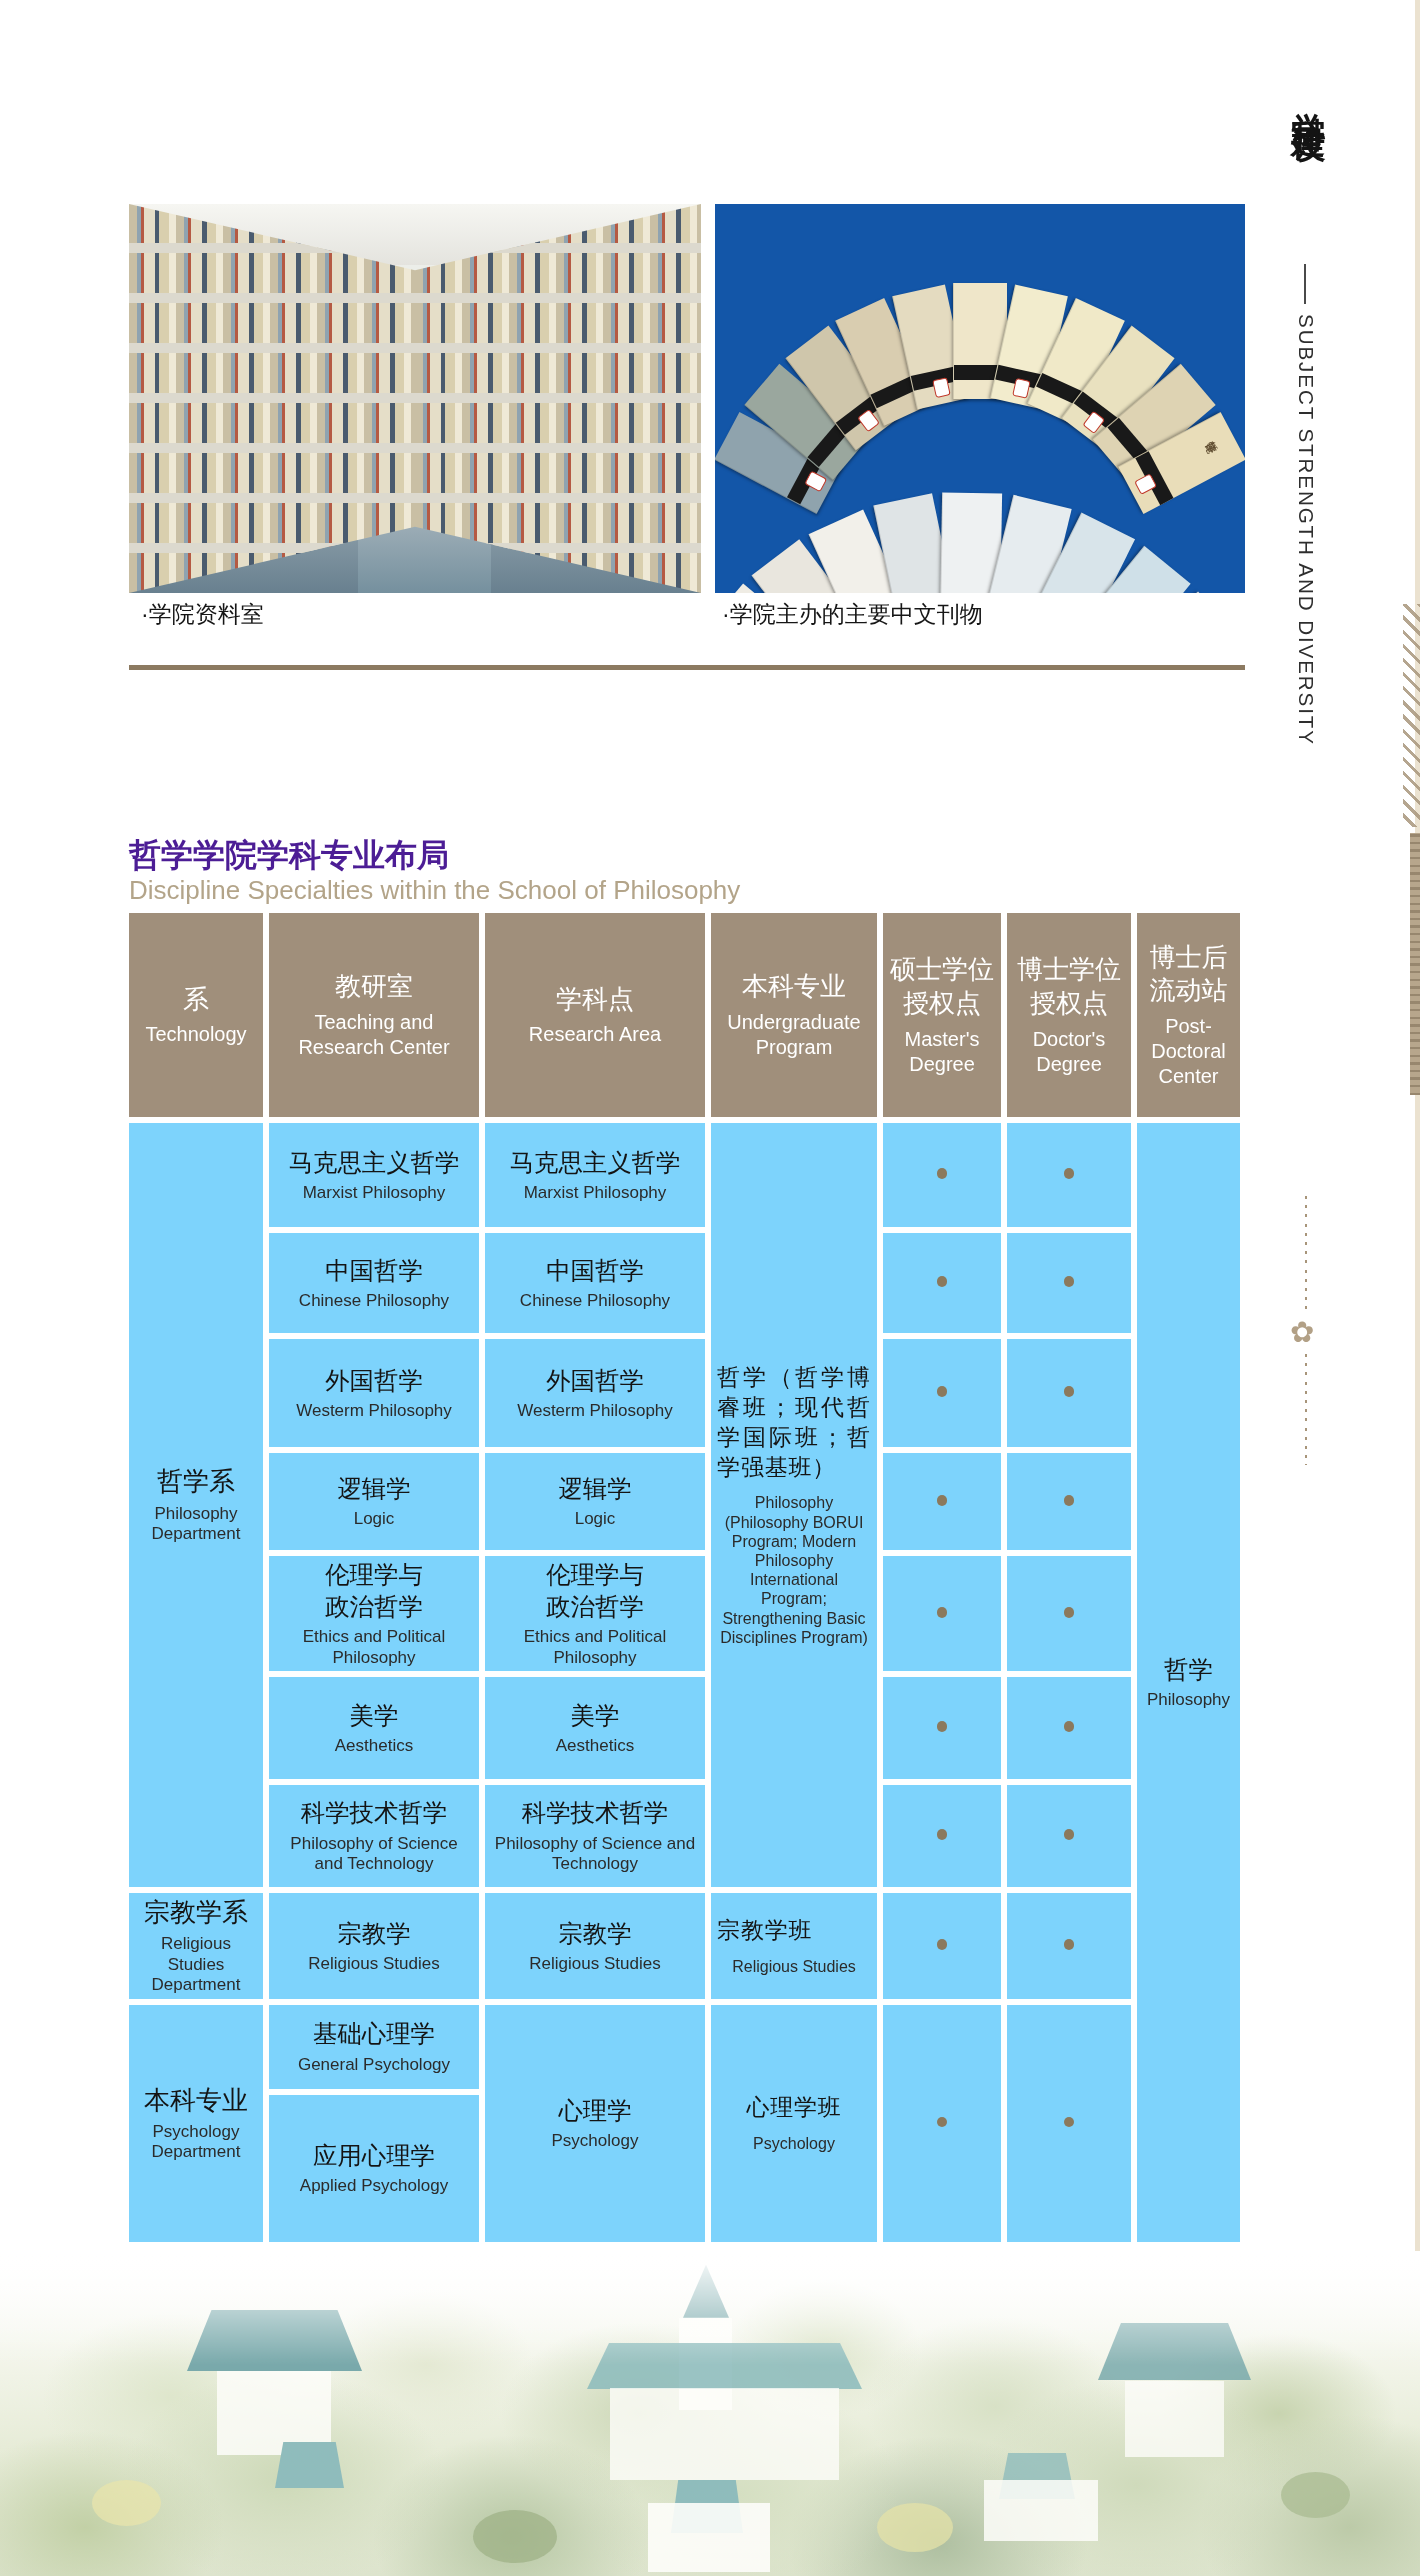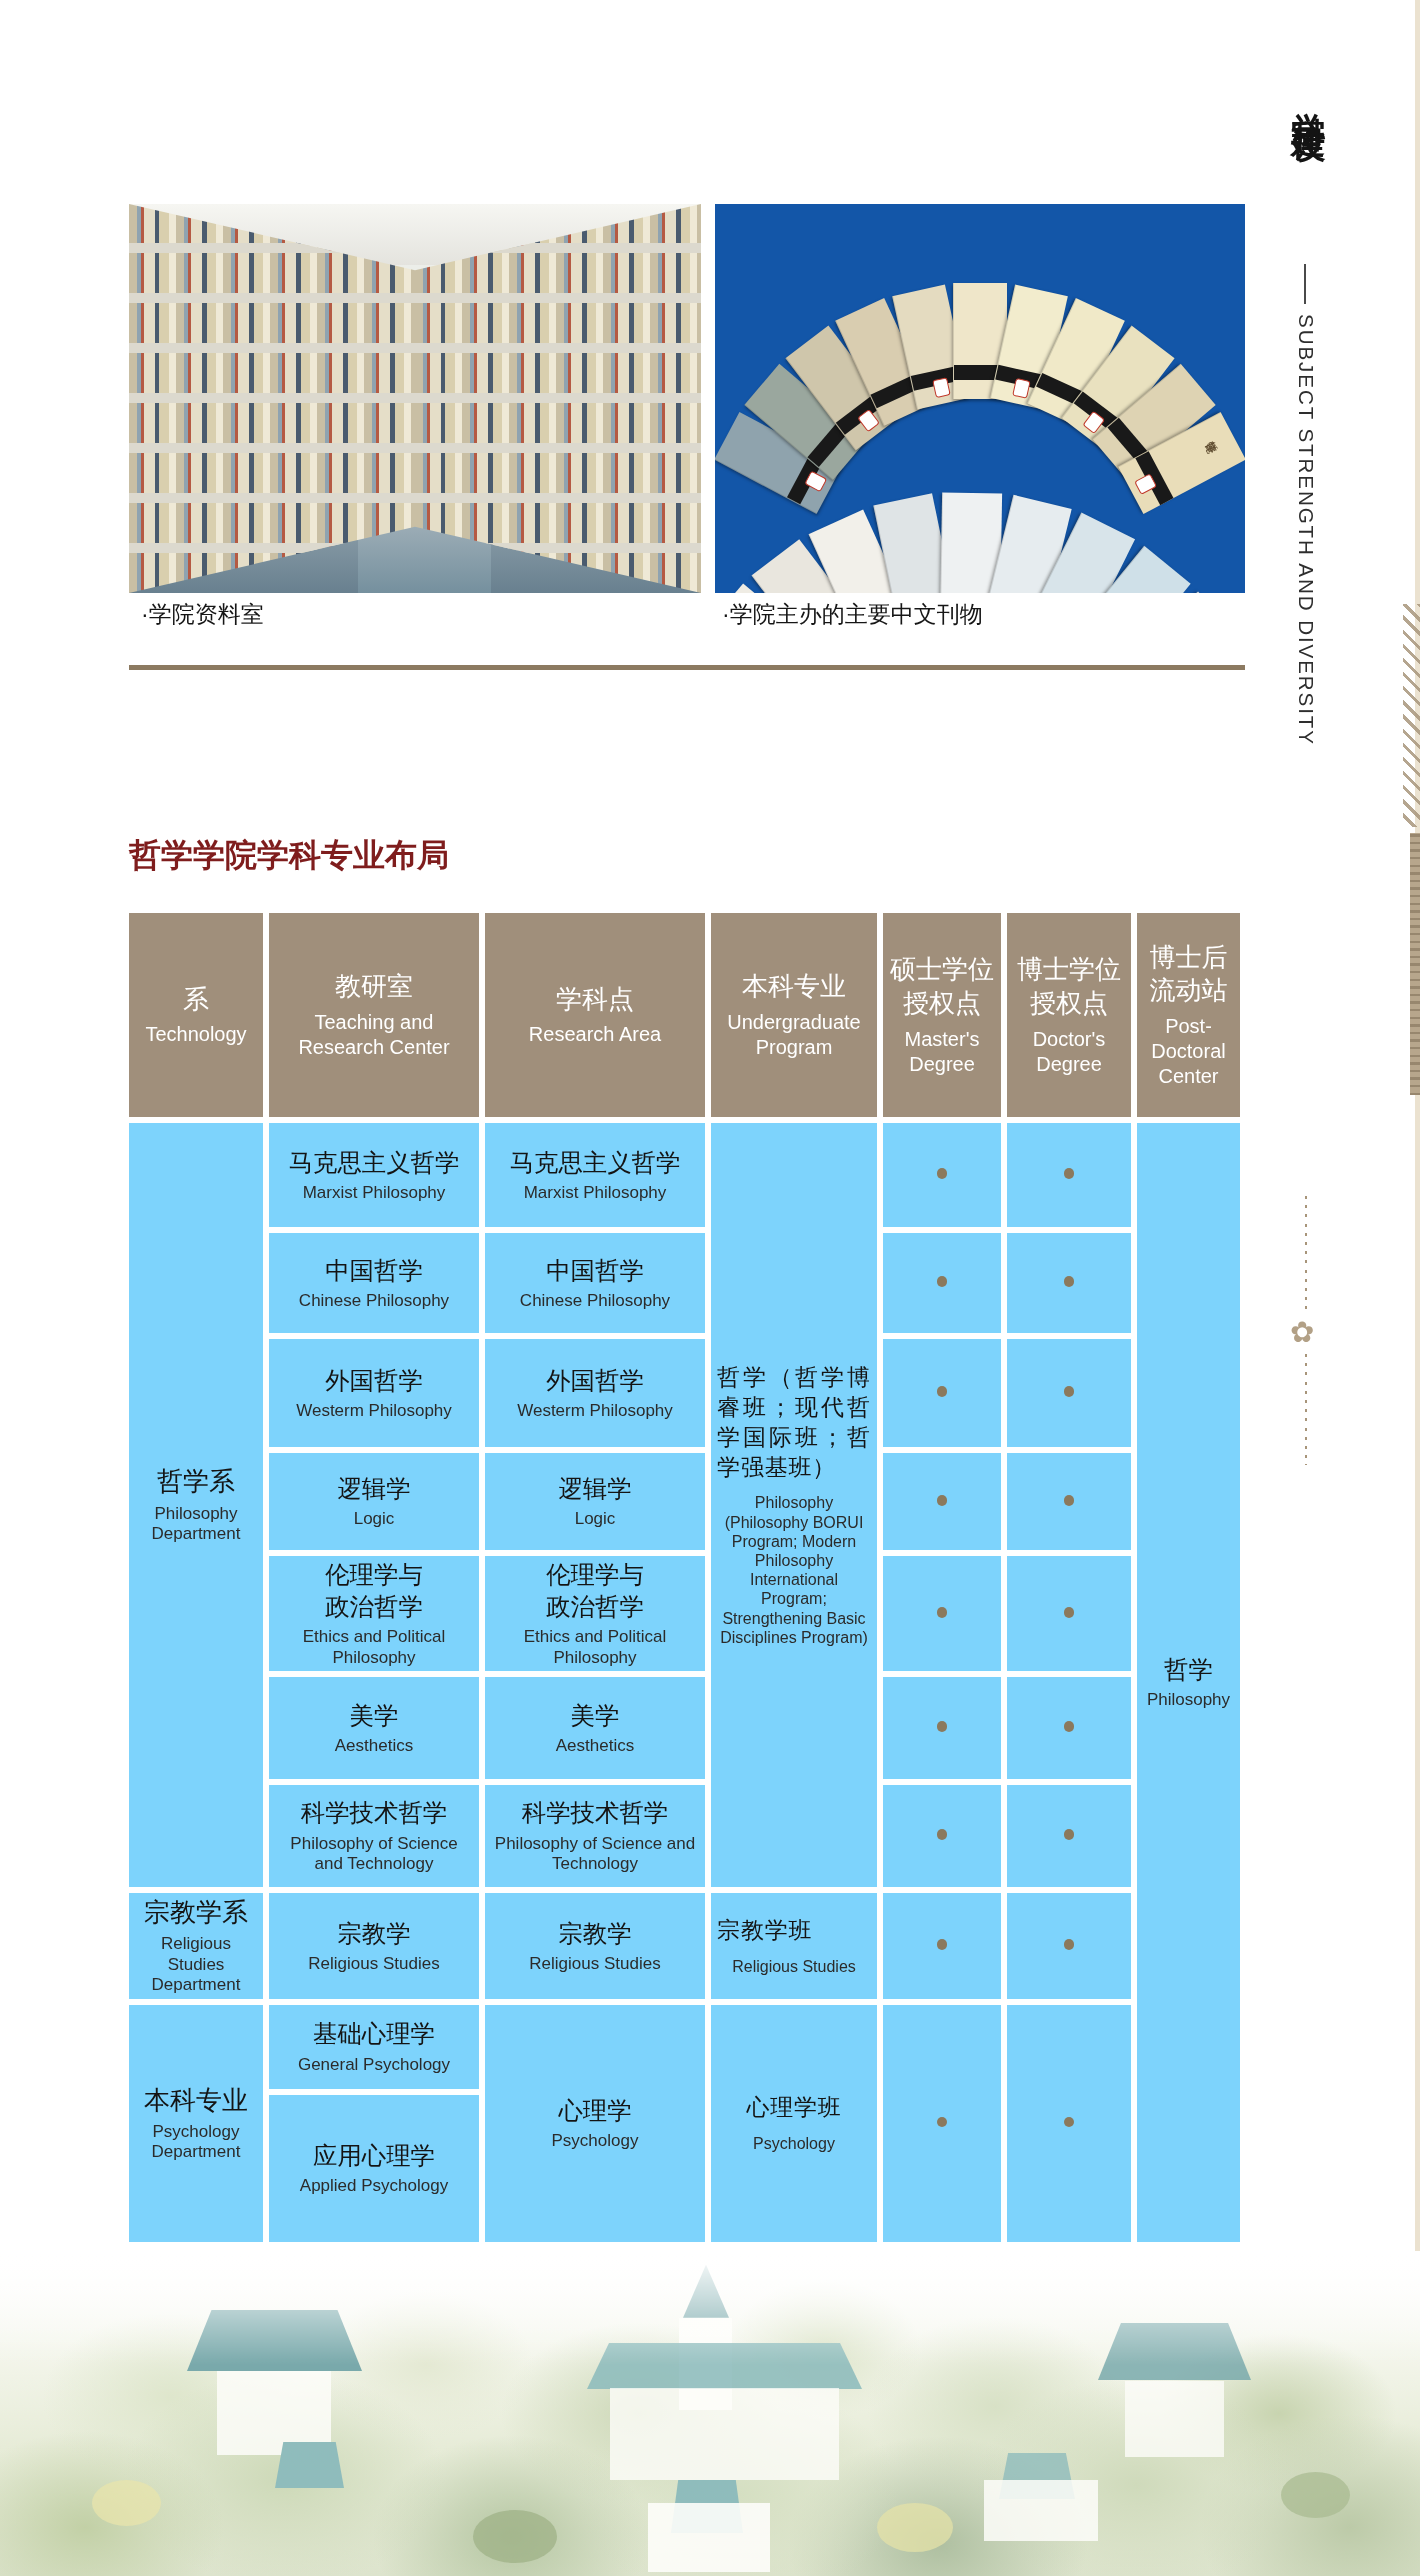--- a/index.html
+++ b/index.html
@@ -57,21 +57,21 @@
       background:#fff;border:1.5px solid #c0392b;border-radius:3.1px;}
   .book .vtitle{position:absolute;left:50%;top:9%;transform:translateX(-50%);writing-mode:vertical-rl;
       font-size:10.7px;letter-spacing:0.8px;color:#5d4a2e;white-space:nowrap;}
 
   
   .caption{position:absolute;top:599px;font-size:23px;color:#161616;}
   .cap-left{left:141px;} .cap-right{left:722px;}
   .rule{position:absolute;left:129px;top:665px;width:1116px;height:5.3px;background:#8c7a61;}
 
   
-  .sec-title{position:absolute;left:129px;top:834px;font-size:32px;font-weight:700;color:#7f1d1d;}
+  .sec-title{position:absolute;left:129px;top:834px;font-size:32px;font-weight:700;color:#4c1d95;}
   .sec-sub{position:absolute;left:129px;top:875px;font-size:26px;font-weight:400;color:#b3a489;}
 
   
   .spec-table{position:absolute;left:123px;top:907px;border-collapse:collapse;table-layout:fixed;}
   .spec-table th,.spec-table td{border:6.1px solid #ffffff;padding:3.1px 6.1px;text-align:center;
       vertical-align:middle;overflow:hidden;}
   .spec-table th{background:#a08f7b;color:#ffffff;font-weight:400;}
   .spec-table td{background:#7dd3fc;}
   th .zh{font-size:26px;line-height:1.3;}
   th .en{font-size:20px;line-height:1.25;margin-top:6.1px;}
@@ -190,20 +190,21 @@
       <div class="book" style="left: 381px; top: 346px; width: 59px; height: 131px; background: rgb(207, 224, 232); transform: rotate(39.25deg); z-index: 8;"></div>
       <div class="book" style="left: 420px; top: 386px; width: 59px; height: 131px; background: rgb(228, 236, 239); transform: rotate(52deg); z-index: 9;"></div>
     </div>
 
   <div class="caption cap-left">·学院资料室</div>
   <div class="caption cap-right">·学院主办的主要中文刊物</div>
 
   <div class="rule"></div>
 
   <div class="sec-title">哲学学院学科专业布局</div>
+  <div class="sec-sub">Discipline Specialties within the School of Philosophy</div>
 
   <table class="spec-table">
     <colgroup>
       <col style="width:140px">
         <col style="width:216px">
         <col style="width:226px">
       <col style="width:172px">
         <col style="width:124px">
         <col style="width:130px">
         <col style="width:109px">

